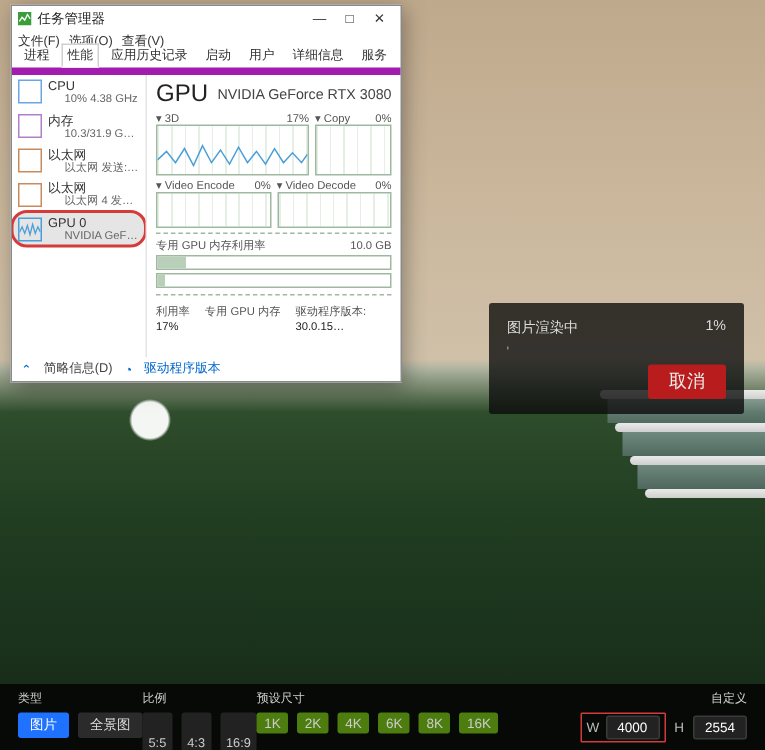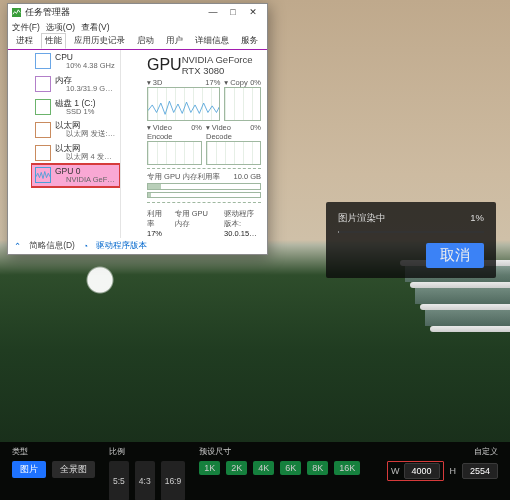--- a/index.html
+++ b/index.html
@@ -13,83 +13,83 @@
       linear-gradient(#bfa98c 0%, #cdbba1 35%, #cfc0a8 48%, #b2b6a3 49%, #2e4d2b 55%, #203c21 70%, #152817 100%);
   }
   .building {
     position: absolute; right: 0; top: 260px; width: 110px; height: 80px;
   }
   .building .slab { position: absolute; right: 0; height: 6px; background: linear-gradient(#eaeaea,#cfcfcf); border-radius: 3px 0 0 3px; }
   .building .glass { position: absolute; right: 0; height: 16px; background: linear-gradient(rgba(180,200,210,0.5), rgba(120,140,150,0.5)); }
 
   
   .bottombar {
-    position: absolute; left: 0; right: 0; bottom: 0; height: 58px;
+    position: absolute; left: 0; right: 0; bottom: 0; height: 44px;
     background: rgba(5,5,5,0.9); color: #e5e5e5; font-size: 9px;
-    display: flex; align-items: stretch; gap: 14px; padding: 4px 12px;
+    display: flex; align-items: stretch; padding: 4px 12px;
   }
   .bottombar .group { display: flex; flex-direction: column; align-items: flex-start; gap: 4px; flex-shrink:0; }
   .bottombar .group .label { color: #cfcfcf; font-size: 8px; }
   .bottombar .group .row { display: flex; align-items: center; gap: 6px; }
   .bottombar .tab-btn {
     padding: 2px 8px; border-radius: 2px; background: #2b2b2b; color: #ddd; font-size: 9px;
   }
   .bottombar .tab-btn.active { background: #1e72ff; color: #fff; }
   .bottombar .num-field {
     width: 32px; height: 16px; background: #222; color: #fff; border: 1px solid #3a3a3a;
     border-radius: 2px; font-size: 9px; text-align: center; line-height: 14px;
   }
   .bottombar .ratio-btn { padding: 15px 4px; background: #222; border-radius: 2px; font-size: 8.5px; color:#ccc; }
-  .bottombar .res-btn { padding: 2px 5px; background: #15803d; border-radius: 2px; font-size: 9px; color:#ccc; }
+  .bottombar .res-btn { padding: 2px 5px; background: #4d7c0f; border-radius: 2px; font-size: 9px; color:#ccc; }
   .bottombar .wh-label { color:#bbb; font-size:9px; }
   .bottombar .custom-box { border: 1.5px solid #d63b3b; padding: 1px 3px; display:flex; align-items:center; gap:4px; border-radius:1px; }
 
   
   .render-panel {
     position: absolute; right: 14px; top: 202px; width: 170px;
     background: rgba(10,10,10,0.78); color: #ddd; font-size: 9.5px;
     padding: 10px 12px; border-radius: 2px;
   }
   .render-panel .line { display: flex; justify-content: space-between; margin-bottom: 6px; }
   .render-panel .bar { height: 2px; background: #333; margin: 4px 0 10px; position:relative; }
   .render-panel .bar > div { position:absolute; left:0; top:0; bottom:0; background:#888; }
   .render-panel .btn {
-    float: right; padding: 3px 14px; background: #3b82f6; color: #eee;
-    border-radius: 2px; font-size: 15px; font-family: Liberation Serif, serif;
+    float: right; padding: 3px 14px; background: #b91c1c; color: #eee;
+    border-radius: 2px; font-size: 12px; font-family: Liberation Serif, serif;
   }
 
   
   .taskmgr {
     position: absolute; left: 7px; top: 3px; width: 261px; height: 252px;
     background: #fff; border: 1px solid #8a8a8a; box-shadow: 2px 3px 14px rgba(0,0,0,0.35);
     display: flex; flex-direction: column; font-size: 9px; color: #222;
   }
   .taskmgr .titlebar { height: 17px; display: flex; align-items: center; padding: 0 4px; font-size: 9px; }
   .taskmgr .titlebar .appicon { width: 9px; height: 9px; margin-right: 4px; }
   .taskmgr .winbtns { margin-left: auto; display: flex; }
   .taskmgr .winbtns div { width: 20px; text-align: center; line-height: 17px; font-size: 9px; color: #333; }
   .taskmgr .menubar { height: 14px; padding: 0 4px; font-size: 8.5px; color: #333; display:flex; gap:6px; align-items:center; }
-  .taskmgr .tabs { height: 15px; padding: 0 4px; font-size: 8.5px; color: #333; display:flex; gap:4px; align-items:flex-end; border-bottom:1px solid #a21caf; }
+  .taskmgr .tabs { height: 15px; padding: 0 4px; font-size: 8.5px; color: #333; display:flex; gap:4px; align-items:flex-end; border-bottom:5px solid #a21caf; }
   .taskmgr .tabs span { padding: 1px 3px; border:1px solid transparent; }
   .taskmgr .tabs span.active { border:1px solid #d0d0d0; border-bottom:1px solid #fff; background:#fff; }
-  .taskmgr .body { flex:1; display:flex; overflow:hidden;padding-left:23px; }
+  .taskmgr .body { flex:1; display:flex; overflow:hidden; }
   .taskmgr .sidebar { width: 90px; border-right:1px solid #e4e4e4; overflow:hidden; }
   .taskmgr .sideitem { display:flex; align-items:center; gap:4px; padding:3px 4px; font-size:8px; color:#333; }
   .taskmgr .sideitem .sq { width:16px; height:16px; border:1px solid; flex-shrink:0; }
   .taskmgr .sideitem .txt { display:flex; flex-direction:column; line-height:1.05; overflow:hidden; }
   .taskmgr .sideitem .txt .t1 { font-size:8.5px; }
   .taskmgr .sideitem .txt .t2 { font-size:7.5px; color:#666; white-space:nowrap; overflow:hidden; text-overflow:ellipsis;margin-left:11px; }
-  .taskmgr .sideitem.selected { background:#f9a8d4; outline:2px solid #d63b3b; outline-offset:-1px; }
+  .taskmgr .sideitem.selected { background:#e5e5e5; outline:2px solid #d63b3b; outline-offset:-1px;border-radius:10px; }
   .taskmgr .sideitem.selected .sq { position:relative; }
   .taskmgr .sideitem.selected .sq svg { position:absolute; inset:0; }
   .taskmgr .footer { height:16px; font-size:8.5px; display:flex; align-items:center; gap:8px; padding:0 6px; color:#444; }
   .taskmgr .footer .chev { color:#0066cc; }
   .taskmgr .footer .link { color:#0066cc; }
 
-  .taskmgr .main { flex:1; padding:4px 6px 0; display:flex; flex-direction:column; overflow:hidden;margin-left:20px; }
+  .taskmgr .main { flex:1; padding:4px 6px 0; display:flex; flex-direction:column; overflow:hidden; }
   .taskmgr .main .hdr { display:flex; justify-content:space-between; align-items:center; }
   .taskmgr .main .hdr .big { font-size:16px; font-weight:400; }
   .taskmgr .main .hdr .small { font-size:9.5px; color:#444; }
   .taskmgr .graphs { display:flex; gap:4px; margin-top:2px; }
   .taskmgr .graphs .g { flex:1; display:flex; flex-direction:column; }
   .taskmgr .graphs .glabel { display:flex; justify-content:space-between; font-size:7.5px; color:#555; }
   .taskmgr .graphs .gbox { height:34px; border:1px solid #9fb8a0; background:
     repeating-linear-gradient(to right, #e6efe6 0 1px, transparent 1px 9px); position:relative; }
   .taskmgr .graphs .gbox.small { height:24px; }
   .taskmgr .divider { border-top:1px dashed #9fb8a0; margin:3px 0; }
@@ -210,28 +210,20 @@
           </div>
       </div>
       <div class="sideitem">
         <div class="sq" style="border-color:#b27fc9"></div>
         <div class="txt">
             <span class="t1">内存</span>
             <span class="t2">10.3/31.9 GB (32%)</span>
           </div>
       </div>
       <div class="sideitem">
-        <div class="sq" style="border-color:#6bb36b"></div>
-        <div class="txt">
-            <span class="t1">磁盘 1 (C:)</span>
-            <span class="t2">SSD
-1%</span>
-          </div>
-      </div>
-      <div class="sideitem">
         <div class="sq" style="border-color:#c98b5e"></div>
         <div class="txt">
             <span class="t1">以太网</span>
             <span class="t2">以太网
 发送: 0  接收: 0 Kbps</span>
           </div>
       </div>
       <div class="sideitem">
         <div class="sq" style="border-color:#c98b5e"></div>
         <div class="txt">

